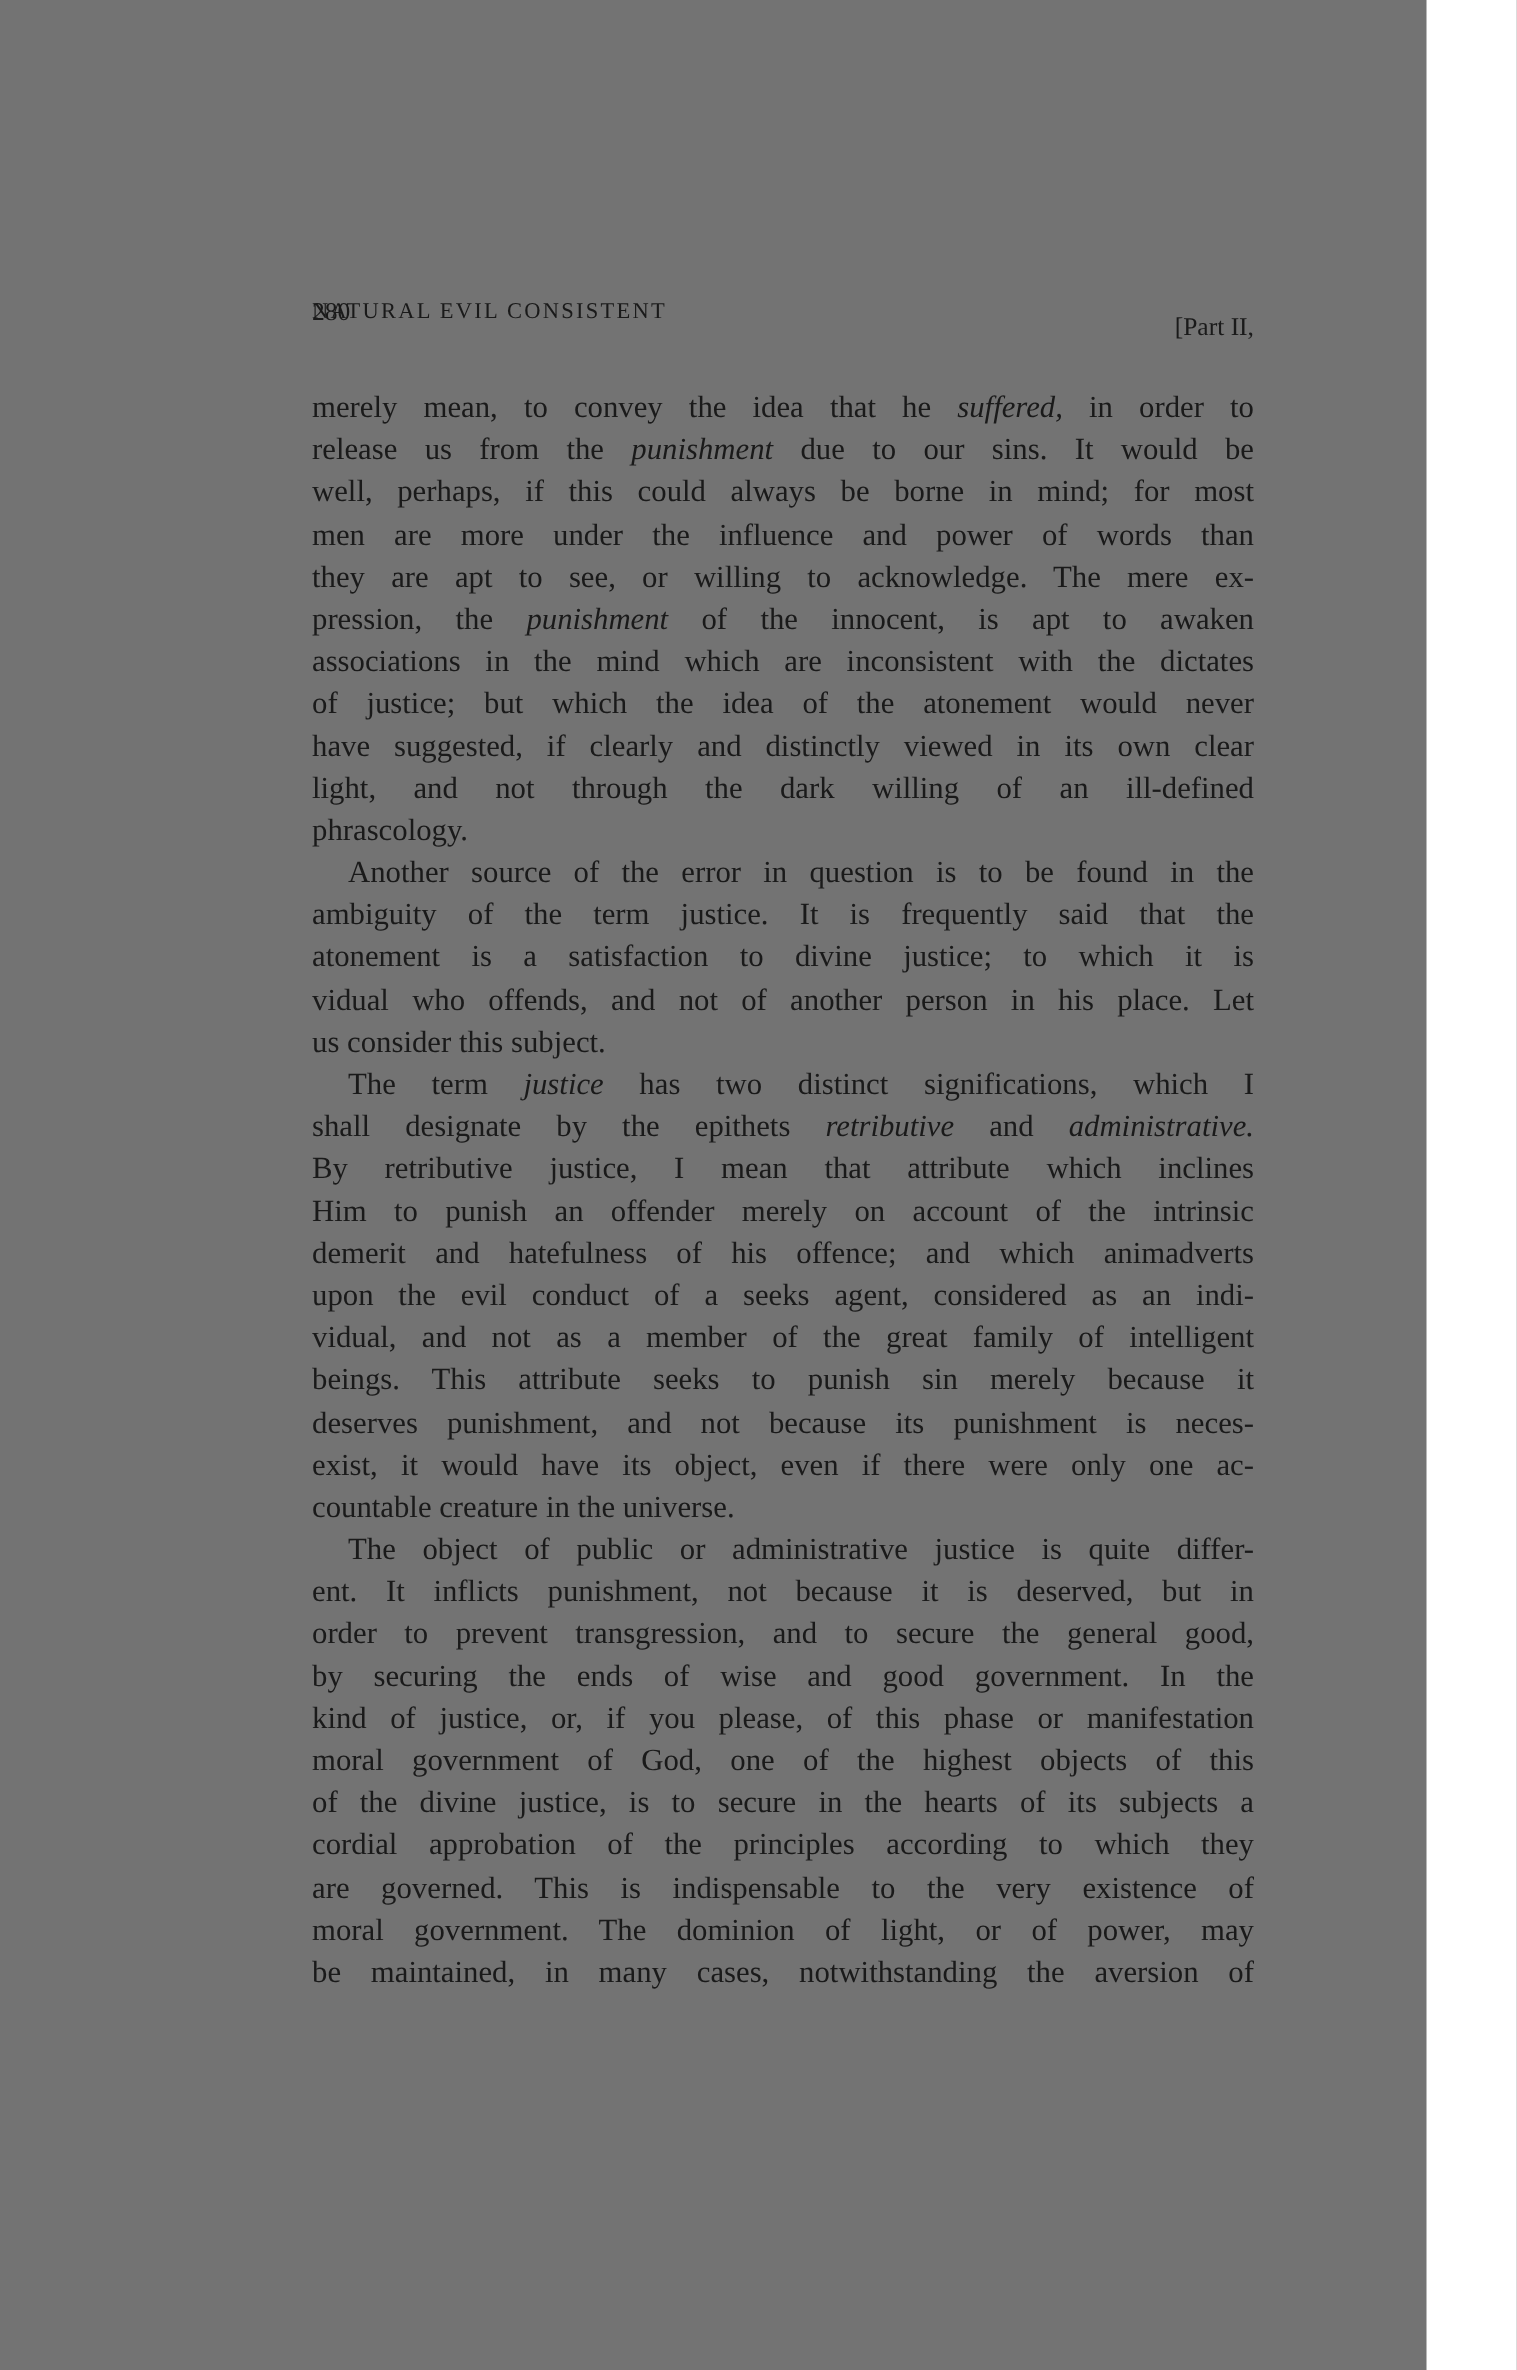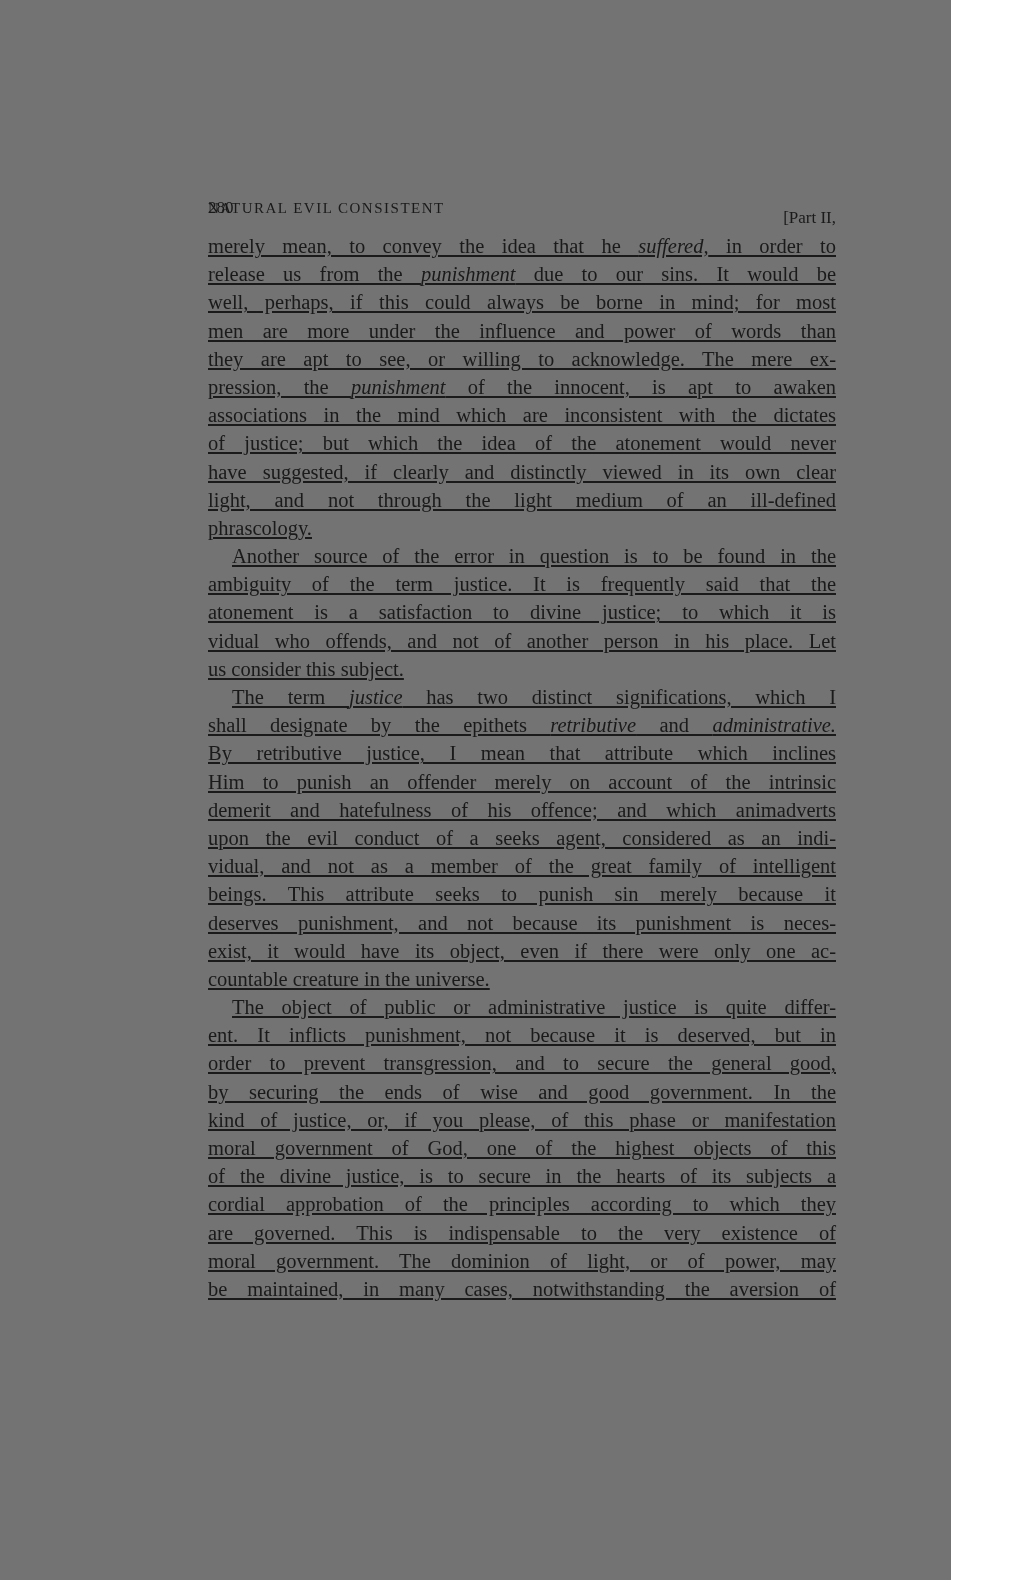--- a/index.html
+++ b/index.html
@@ -3,21 +3,21 @@
 <meta charset="utf-8">
 <style>
   html, body { margin:0; padding:0; background:#ffffff; }
   body { width:1011px; height:1580px; position:relative; overflow:hidden; }
   .page { position:absolute; left:0; top:0; width:951px; height:1580px; background:#737373; color:#1a1a1a;
           font-family:"Liberation Serif","DejaVu Serif",serif; }
   .running-head { position:absolute; left:208px; top:198px; width:628px; height:24px; font-size:17px; }
   .running-head .pno { position:absolute; left:0; top:0; }
   .running-head .title { position:absolute; left:0; right:0; text-align:left; letter-spacing:1.5px; font-size:15px; top:2px; }
   .running-head .part { position:absolute; right:0; top:10px;font-family:Liberation Serif, serif; }
-  .body { position:absolute; left:208px; top:232px; width:628px;text-decoration:underline; }
+  .body { position:absolute; left:208px; top:258px; width:628px; }
   .line { display:block; height:28.2px; line-height:28.2px; font-size:20.5px; text-align:justify; text-align-last:justify; white-space:nowrap; overflow:visible; }
   .line.last { text-align-last:left; }
   .line.indent { padding-left:24px; }
   i { font-style:italic; }
 </style>
 </head>
 <body>
 
 <div class="page">
   <div class="running-head">
@@ -29,21 +29,21 @@
       <div>
         <span class="line">merely mean, to convey the idea that he <i>suffered,</i> in order to</span>
         <span class="line">release us from the <i>punishment</i> due to our sins.  It would be</span>
         <span class="line">well, perhaps, if this could always be borne in mind; for most</span>
         <span class="line">men are more under the influence and power of words than</span>
         <span class="line">they are apt to see, or willing to acknowledge.  The mere ex-</span>
         <span class="line">pression, the <i>punishment</i> of the innocent, is apt to awaken</span>
         <span class="line">associations in the mind which are inconsistent with the dictates</span>
         <span class="line">of justice; but which the idea of the atonement would never</span>
         <span class="line">have suggested, if clearly and distinctly viewed in its own clear</span>
-        <span class="line">light, and not through the light medium of an ill-defined</span>
+        <span class="line">light, and not through the dark willing of an ill-defined</span>
         <span class="line last">phrascology.</span>
       </div>
       <div>
         <span class="line indent">Another source of the error in question is to be found in the</span>
         <span class="line">ambiguity of the term justice.  It is frequently said that the</span>
         <span class="line">atonement is a satisfaction to divine justice; to which it is</span>
         <span class="line">vidual who offends, and not of another person in his place.  Let</span>
         <span class="line last">us consider this subject.</span>
       </div>
       <div>

